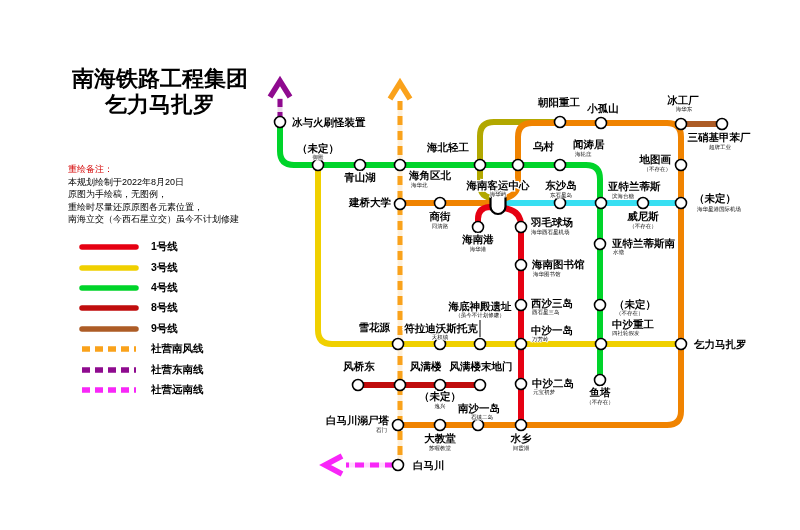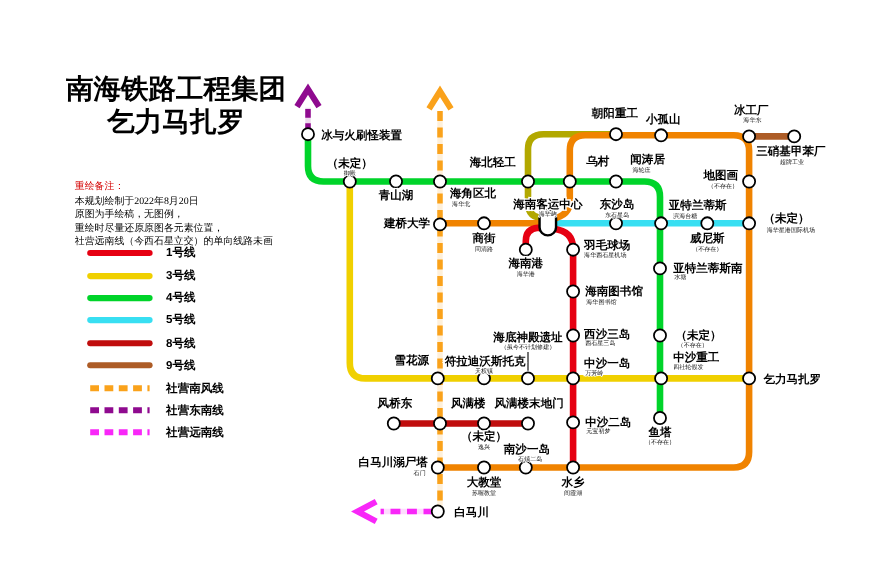--- a/index.html
+++ b/index.html
@@ -1,22 +1,22 @@
 <!DOCTYPE html>
 <html><head>
 <meta charset="utf-8">
 <style>
   html,body{margin:0;padding:0;background:#fff;}
   .canvas{position:relative;width:800px;height:530px;background:#fff;overflow:hidden;
           font-family:"Liberation Sans","DejaVu Sans",sans-serif;}
   .title{position:absolute;left:55px;top:66px;width:210px;text-align:center;
-         font-size:25px;font-weight:bold;line-height:1.2;color:#000;}
-  .notes{position:absolute;left:68px;top:163px;font-size:9px;line-height:12.5px;color:#000;font-family:Liberation Serif, serif;}
+         font-size:22px;font-weight:bold;line-height:1.2;color:#000;}
+  .notes{position:absolute;left:68px;top:163px;font-size:9px;line-height:12.5px;color:#000;}
   .notes .red{color:#d40000;}
-  .legend{position:absolute;left:78px;top:220px;}
+  .legend{position:absolute;left:78px;top:237px;}
   .legend-row{display:flex;align-items:center;height:20.4px;}
   .legend-row svg{display:block;margin-right:11px;}
   .legend-label{font-size:10.5px;font-weight:bold;color:#000;white-space:nowrap;}
   svg text{font-family:"Liberation Sans","DejaVu Sans",sans-serif;}
   text.stn{font-size:10.5px;font-weight:bold;fill:#000;paint-order:stroke;stroke:#fff;stroke-width:2.5px;}
   text.sub{font-size:5.5px;font-weight:normal;fill:#111;paint-order:stroke;stroke:#fff;stroke-width:1.5px;}
 </style>
 </head>
 <body>
 
@@ -25,47 +25,41 @@
   <div class="title">
     <div>南海铁路工程集团</div>
     <div>乞力马扎罗</div>
   </div>
 
   <div class="notes">
     <div class="red">重绘备注：</div>
     <div>本规划绘制于2022年8月20日</div>
     <div>原图为手绘稿，无图例，</div>
     <div>重绘时尽量还原原图各元素位置，</div>
-    <div>社营远南线（今西石星立交）的单向线路未画</div>
+    <div>南海立交（今西石星立交）虽今不计划修建</div>
   </div>
 
   <div class="legend" id="legend">
       <div class="legend-row">
         <svg width="62" height="8">
           <line x1="4" y1="4" x2="58" y2="4" stroke="#e60012" stroke-width="5.5" stroke-linecap="round"></line>
         </svg>
         <span class="legend-label">1号线</span>
       </div>
       <div class="legend-row">
         <svg width="62" height="8">
           <line x1="4" y1="4" x2="58" y2="4" stroke="#f0d000" stroke-width="5.5" stroke-linecap="round"></line>
         </svg>
         <span class="legend-label">3号线</span>
       </div>
       <div class="legend-row">
         <svg width="62" height="8">
           <line x1="4" y1="4" x2="58" y2="4" stroke="#00d42a" stroke-width="5.5" stroke-linecap="round"></line>
         </svg>
         <span class="legend-label">4号线</span>
-      </div>
-      <div class="legend-row">
-        <svg width="62" height="8">
-          <line x1="4" y1="4" x2="58" y2="4" stroke="#38dff2" stroke-width="5.5" stroke-linecap="round"></line>
-        </svg>
-        <span class="legend-label">5号线</span>
       </div>
       <div class="legend-row">
         <svg width="62" height="8">
           <line x1="4" y1="4" x2="58" y2="4" stroke="#c00d0d" stroke-width="5.5" stroke-linecap="round"></line>
         </svg>
         <span class="legend-label">8号线</span>
       </div>
       <div class="legend-row">
         <svg width="62" height="8">
           <line x1="4" y1="4" x2="58" y2="4" stroke="#ad5c26" stroke-width="5.5" stroke-linecap="round"></line>

